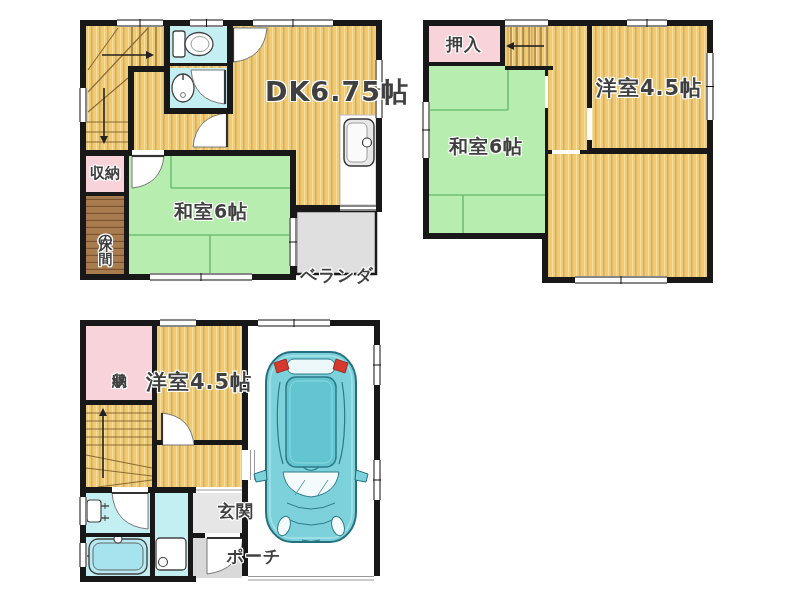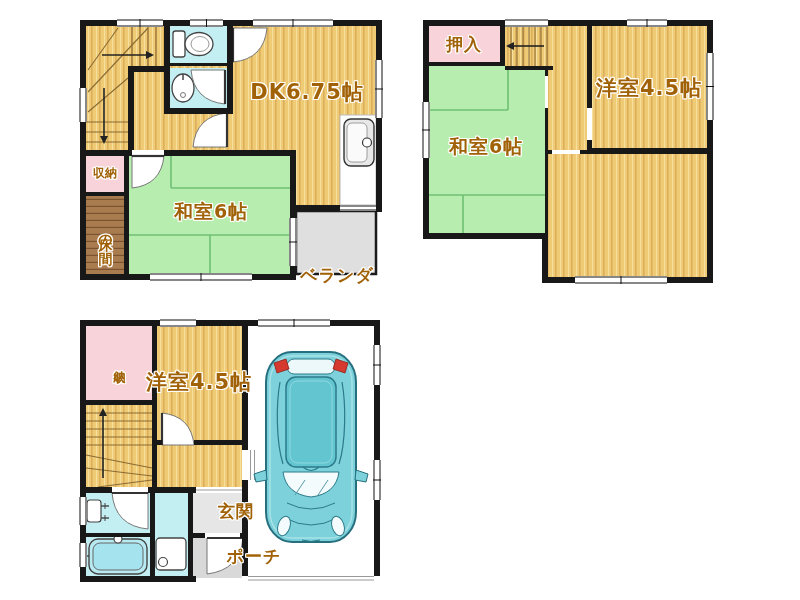--- a/index.html
+++ b/index.html
@@ -1,25 +1,25 @@
 <!DOCTYPE html>
 <html><head>
 <meta charset="utf-8">
 <style>
   html,body{margin:0;padding:0;background:#fff;}
   #canvas{position:relative;width:800px;height:600px;background:#ffffff;overflow:hidden;
           font-family:"DejaVu Sans",sans-serif;}
   svg{position:absolute;left:0;top:0;}
   .label{position:absolute;transform:translate(-50%,-50%);white-space:nowrap;
-         font-weight:bold;color:#a16207;letter-spacing:1px;
+         font-weight:bold;color:#404040;letter-spacing:1px;
          text-shadow:-1px -1px 0 #fff,1px -1px 0 #fff,-1px 1px 0 #fff,1px 1px 0 #fff,
                      0 -1px 0 #fff,0 1px 0 #fff,-1px 0 0 #fff,1px 0 0 #fff;}
   .vertical{writing-mode:vertical-rl;text-orientation:upright;letter-spacing:0;}
-  .s21{font-size:21px;} .s19{font-size:19px;} .s18{font-size:21px;}
-  .s17{font-size:17px;} .s15{font-size:12px;} .s14{font-size:14px;}
+  .s21{font-size:27px;margin-left:30px;} .s19{font-size:19px;} .s18{font-size:21px;}
+  .s17{font-size:17px;} .s15{font-size:15px;} .s14{font-size:14px;}
 </style>
 </head>
 <body>
 
 <div id="canvas">
 <svg width="800" height="600" viewBox="0 0 800 600">
   <defs>
     <pattern id="woodV" width="8" height="12" patternUnits="userSpaceOnUse">
       <rect width="8" height="12" fill="#EFCB76"></rect>
       <rect x="3.2" width="1.3" height="12" fill="#D8A855"></rect>

